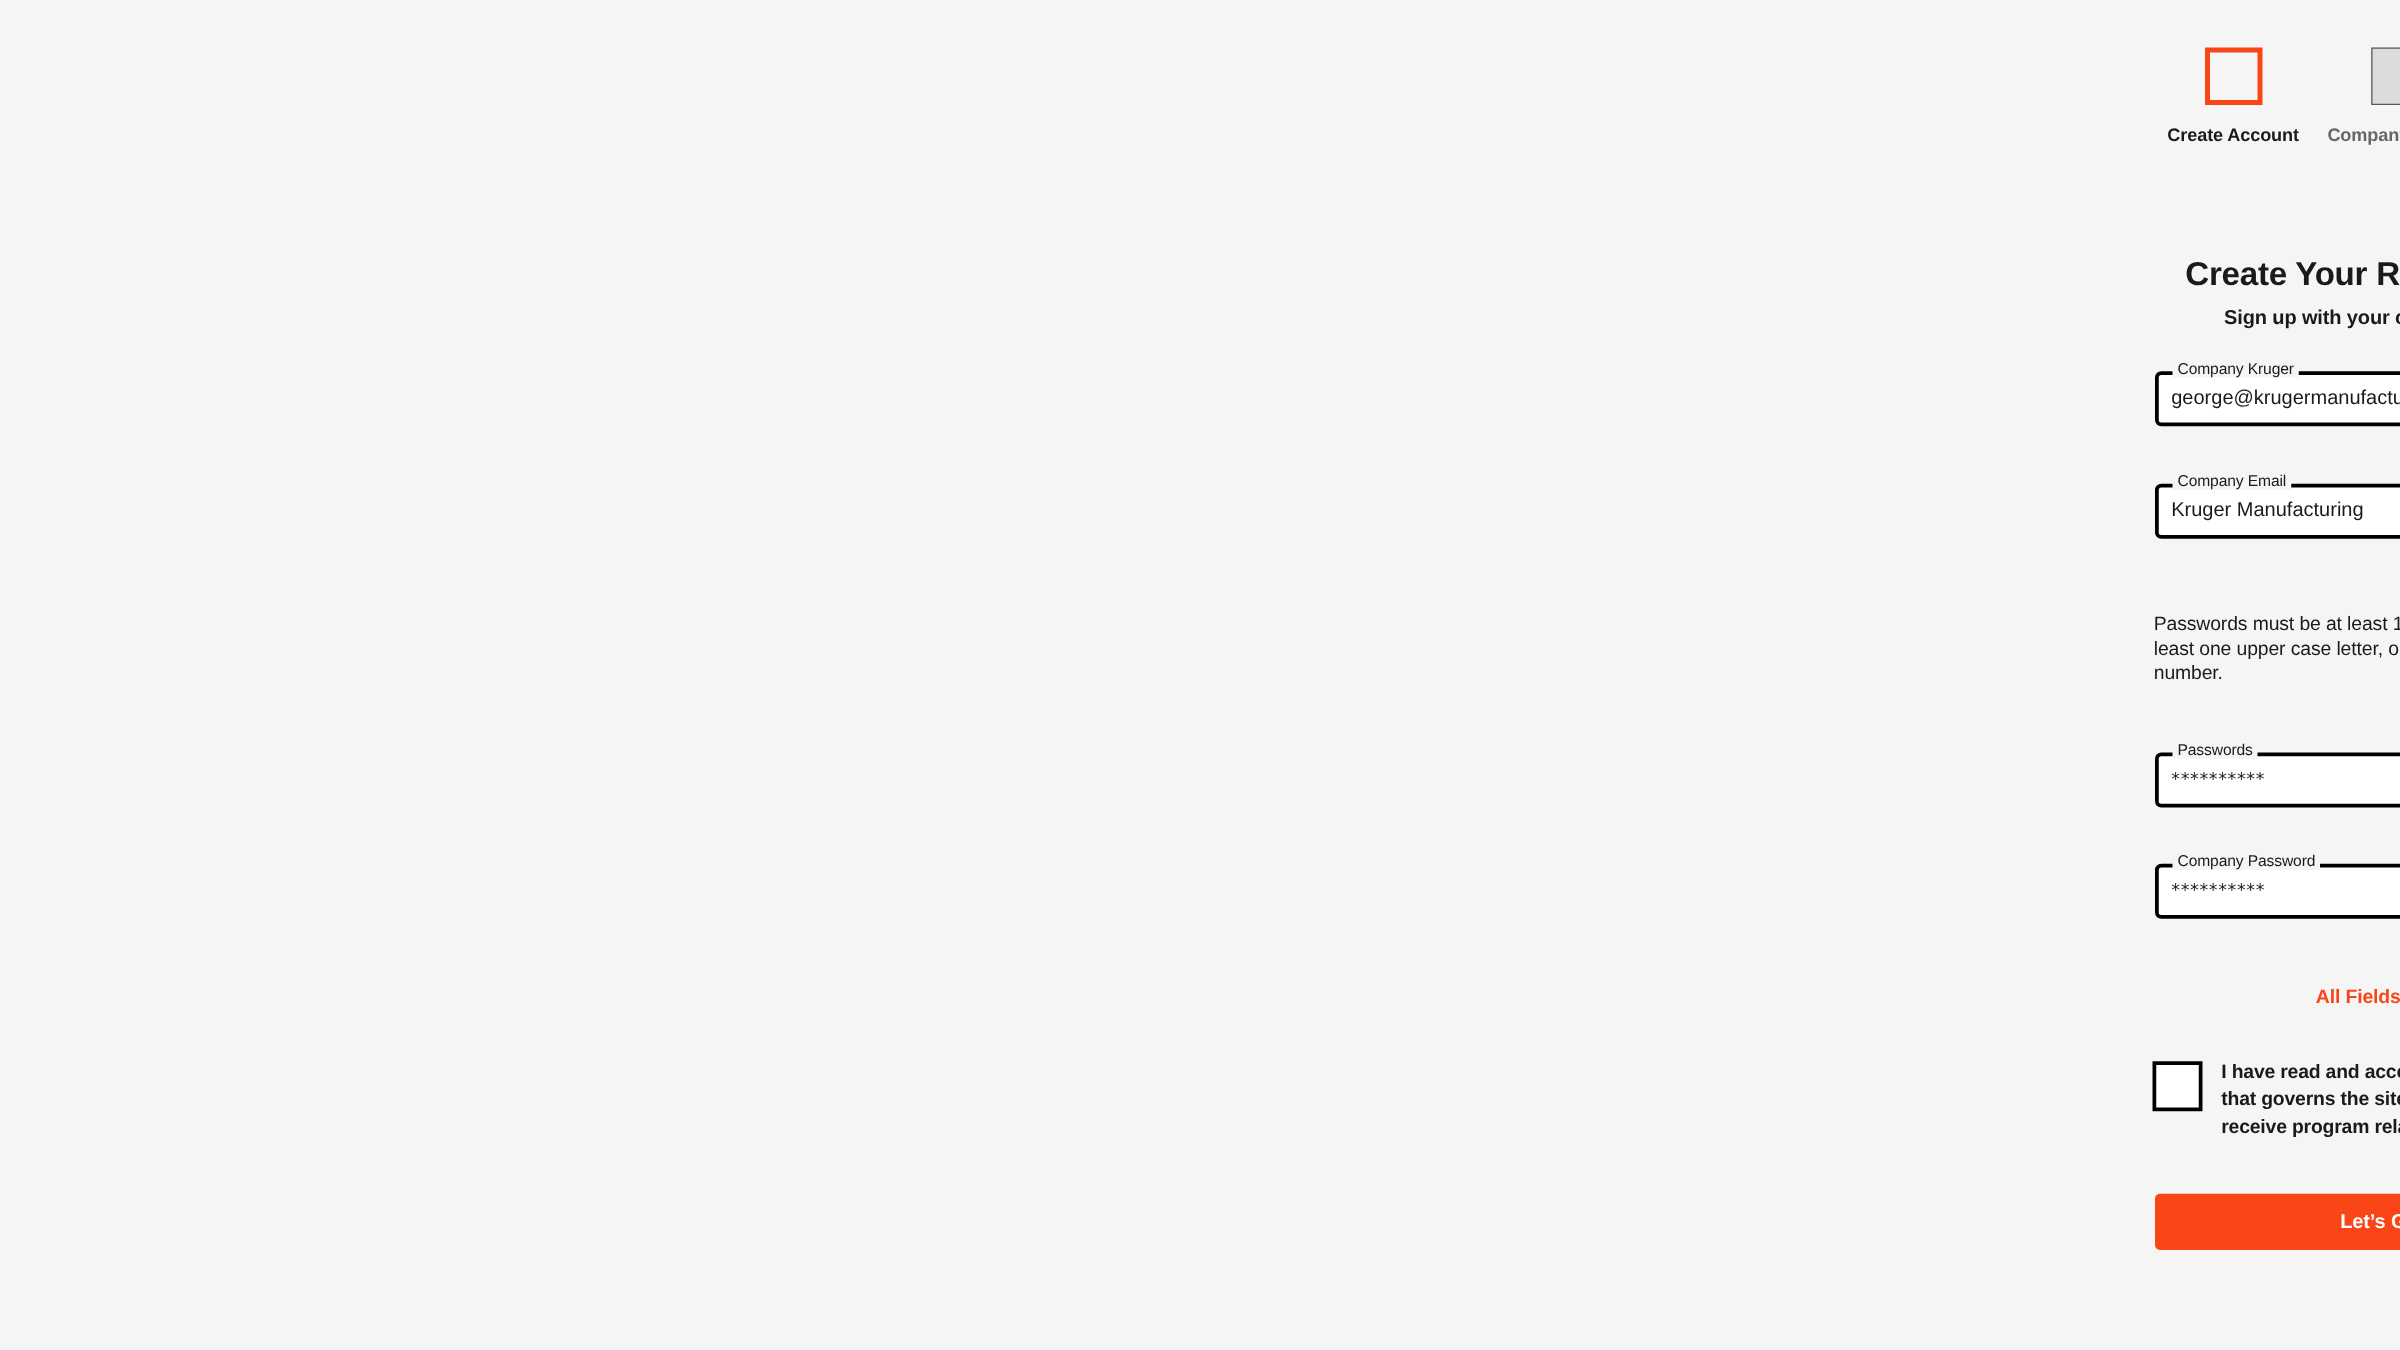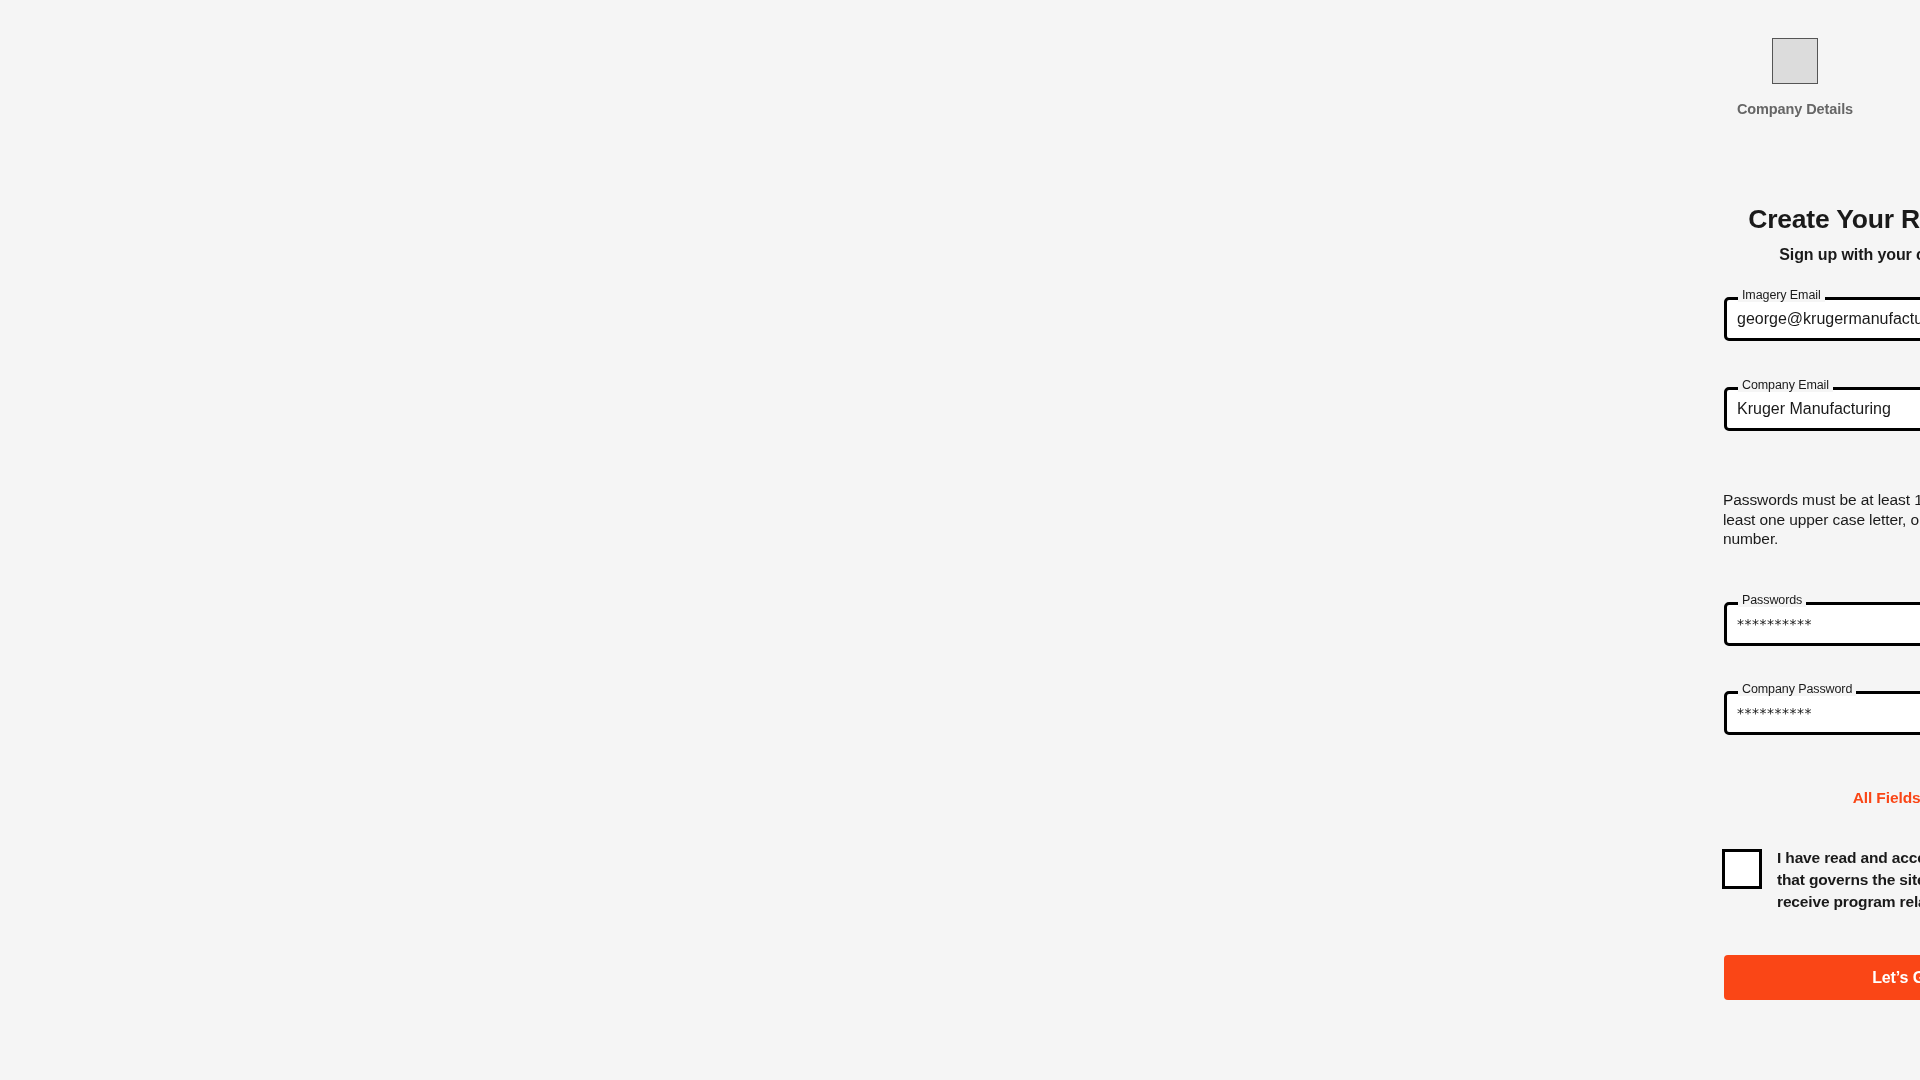--- a/index.html
+++ b/index.html
@@ -254,36 +254,40 @@
 </head>
 <body>
 
 <div class="page">
 
 
   <div class="form-panel">
 
     <div class="stepper">
 
+      <div class="step step-0">
+        <div class="step-box active"></div>
+        <div class="step-label active">Create Account</div>
+      </div>
 
       <div class="step step-1">
         <div class="step-box inactive"></div>
         <div class="step-label inactive">Company Details</div>
       </div>
 
     </div>
 
     <div class="headings">
       <div class="title">Create Your Rewards Program</div>
       <div class="subtitle">Sign up with your company’s information.</div>
     </div>
 
     <div class="field" id="field-email">
       <div class="outline"></div>
-      <div class="notch">Imagery Email</div>
+      <div class="notch">Company Kruger</div>
       <div class="value">george@krugermanufacturing.com</div>
     </div>
 
     <div class="field" id="field-company">
       <div class="outline"></div>
       <div class="notch">Company Email</div>
       <div class="value">Kruger Manufacturing</div>
     </div>
 
     <div class="password-rules">Passwords must be at least 10 characters and include at least one upper case letter, one lower case letter, and one number.</div>

